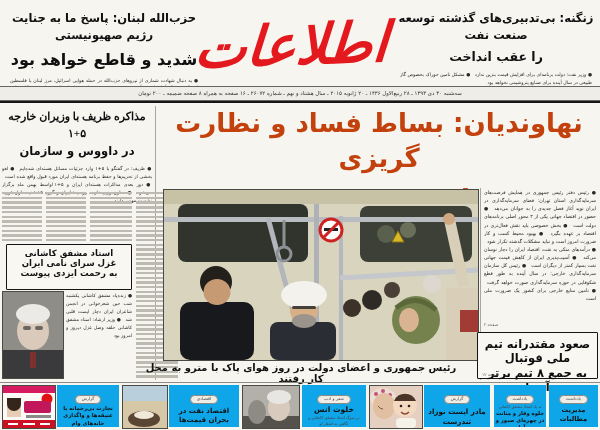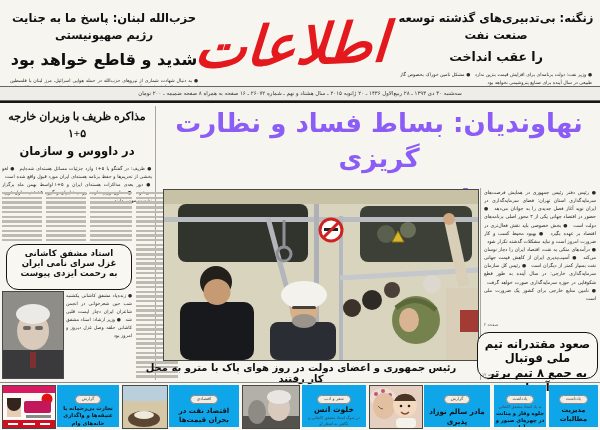--- a/index.html
+++ b/index.html
@@ -20,22 +20,22 @@
   .hline{height:1px;background:#8e8b84;}
   .photo{border:1px solid #4a4a45;background:#ccc;overflow:hidden;}
   .photo svg{display:block;}
   .pill{
     display:inline-block;border:1px solid #8a8a84;border-radius:7px;
     font-size:4.2px;line-height:1.6;padding:0 6px;color:#3c3c38;background:#efede6;
   }
   .stripbox{background:#0ea5e9;height:42px;overflow:hidden;text-align:center;}
   .stripbox .t1{font-weight:bold;font-size:6.6px;line-height:1.35;color:#111;}
   .stripbox .sub{font-size:3.9px;line-height:1.5;color:#444;}
-  .boxed{border:1.6px solid #151515;border-radius:12px;background:#f8f7f2;}
-  .headline-xl{font-weight:bold;font-size:26px;line-height:1.35;color:#8b5cf6;letter-spacing:-0.5px;}
+  .boxed{border:1.6px solid #151515;border-radius:1px;background:#f8f7f2;}
+  .headline-xl{font-weight:bold;font-size:26px;line-height:1.35;color:#c2410c;letter-spacing:-0.5px;}
   .headline-md{font-weight:bold;font-size:12px;line-height:1.5;color:#101010;}
 </style>
 </head>
 <body>
 
 <div class="abs" style="left:2px;top:10px;width:204px;">
   <div class="headline-md c" style="font-size:11.5px;">حزب‌الله لبنان: پاسخ ما به جنایت رژیم صهیونیستی</div>
   <div class="headline-md c" style="font-size:16px;margin-top:3px;">شدید و قاطع خواهد بود</div>
   <div class="micro" style="margin:5px 8px 0 8px;height:22px;">
     <span style="margin-left: 3px;">● به دنبال شهادت شماری از نیروهای حزب‌الله در حمله هوایی اسرائیل، مرز لبنان با فلسطین اشغالی به حال آماده‌باش درآمد</span>
@@ -188,21 +188,21 @@
 </div>
 
 <div class="abs stripbox" style="left:494px;top:385px;width:52px;">
   <div class="pill" style="margin-top:1px;">یادداشت</div>
   <div class="sub">به یاد استاد مشفق کاشانی</div>
   <div class="t1" style="font-size:5.3px;">جلوه وقار و متانت در چهره‌ای صبور و آرام</div>
 </div>
 
 <div class="abs stripbox" style="left:424px;top:385px;width:66px;">
   <div class="pill" style="margin-top:2px;">گزارش</div>
-  <div class="t1" style="margin-top:3px;font-size:7.2px;">مادر سالم نوزاد پذیری</div>
+  <div class="t1" style="margin-top:3px;font-size:7.2px;">مادر ایست نوزاد تندرست</div>
 </div>
 
 <div class="abs photo" style="left:369px;top:385px;width:52px;height:42px;">
   <svg width="52" height="42" viewBox="0 0 52 42">
     <rect width="52" height="42" fill="#e5cfc0"></rect>
     <ellipse cx="13" cy="12" rx="13" ry="10" fill="#eadfd2"></ellipse>
     <circle cx="6" cy="8" r="2" fill="#c2547e"></circle>
       <circle cx="13" cy="5" r="2" fill="#c2547e"></circle>
       <circle cx="20" cy="9" r="2" fill="#c2547e"></circle>
     <ellipse cx="14" cy="20" rx="11" ry="13" fill="#e2bfa0"></ellipse>

